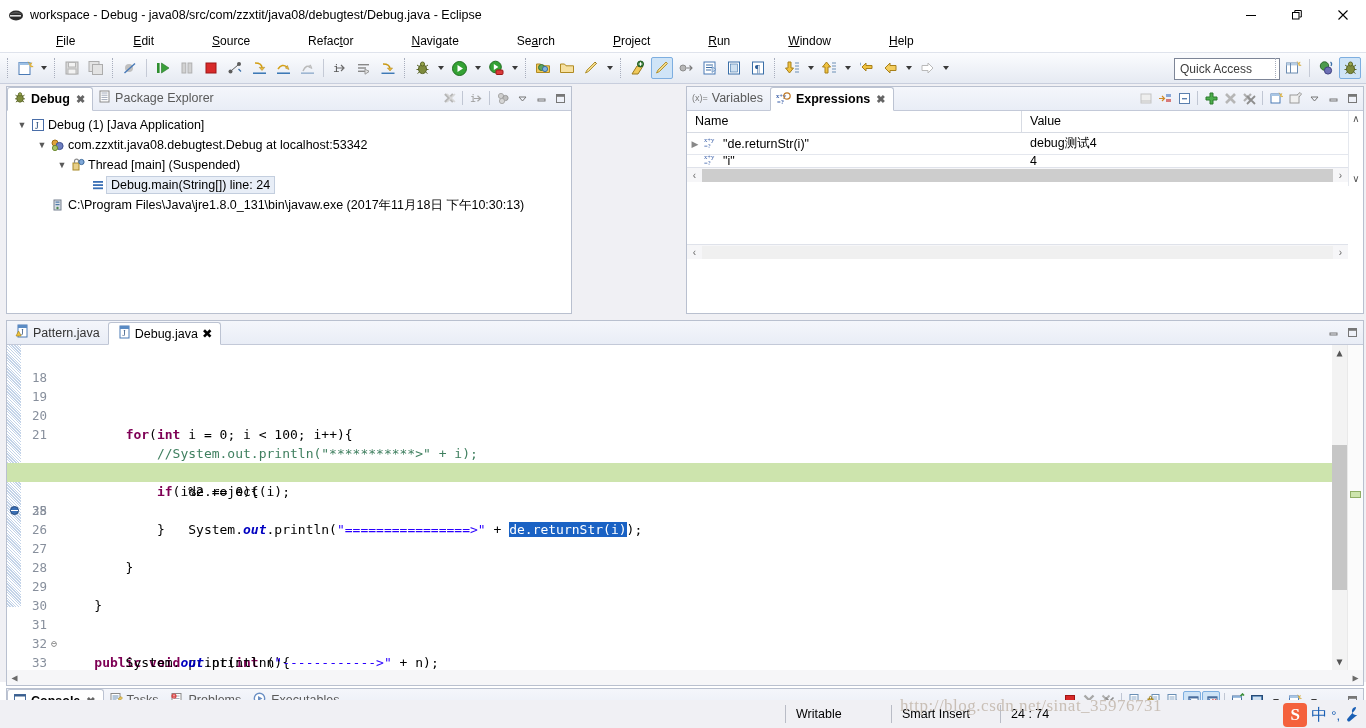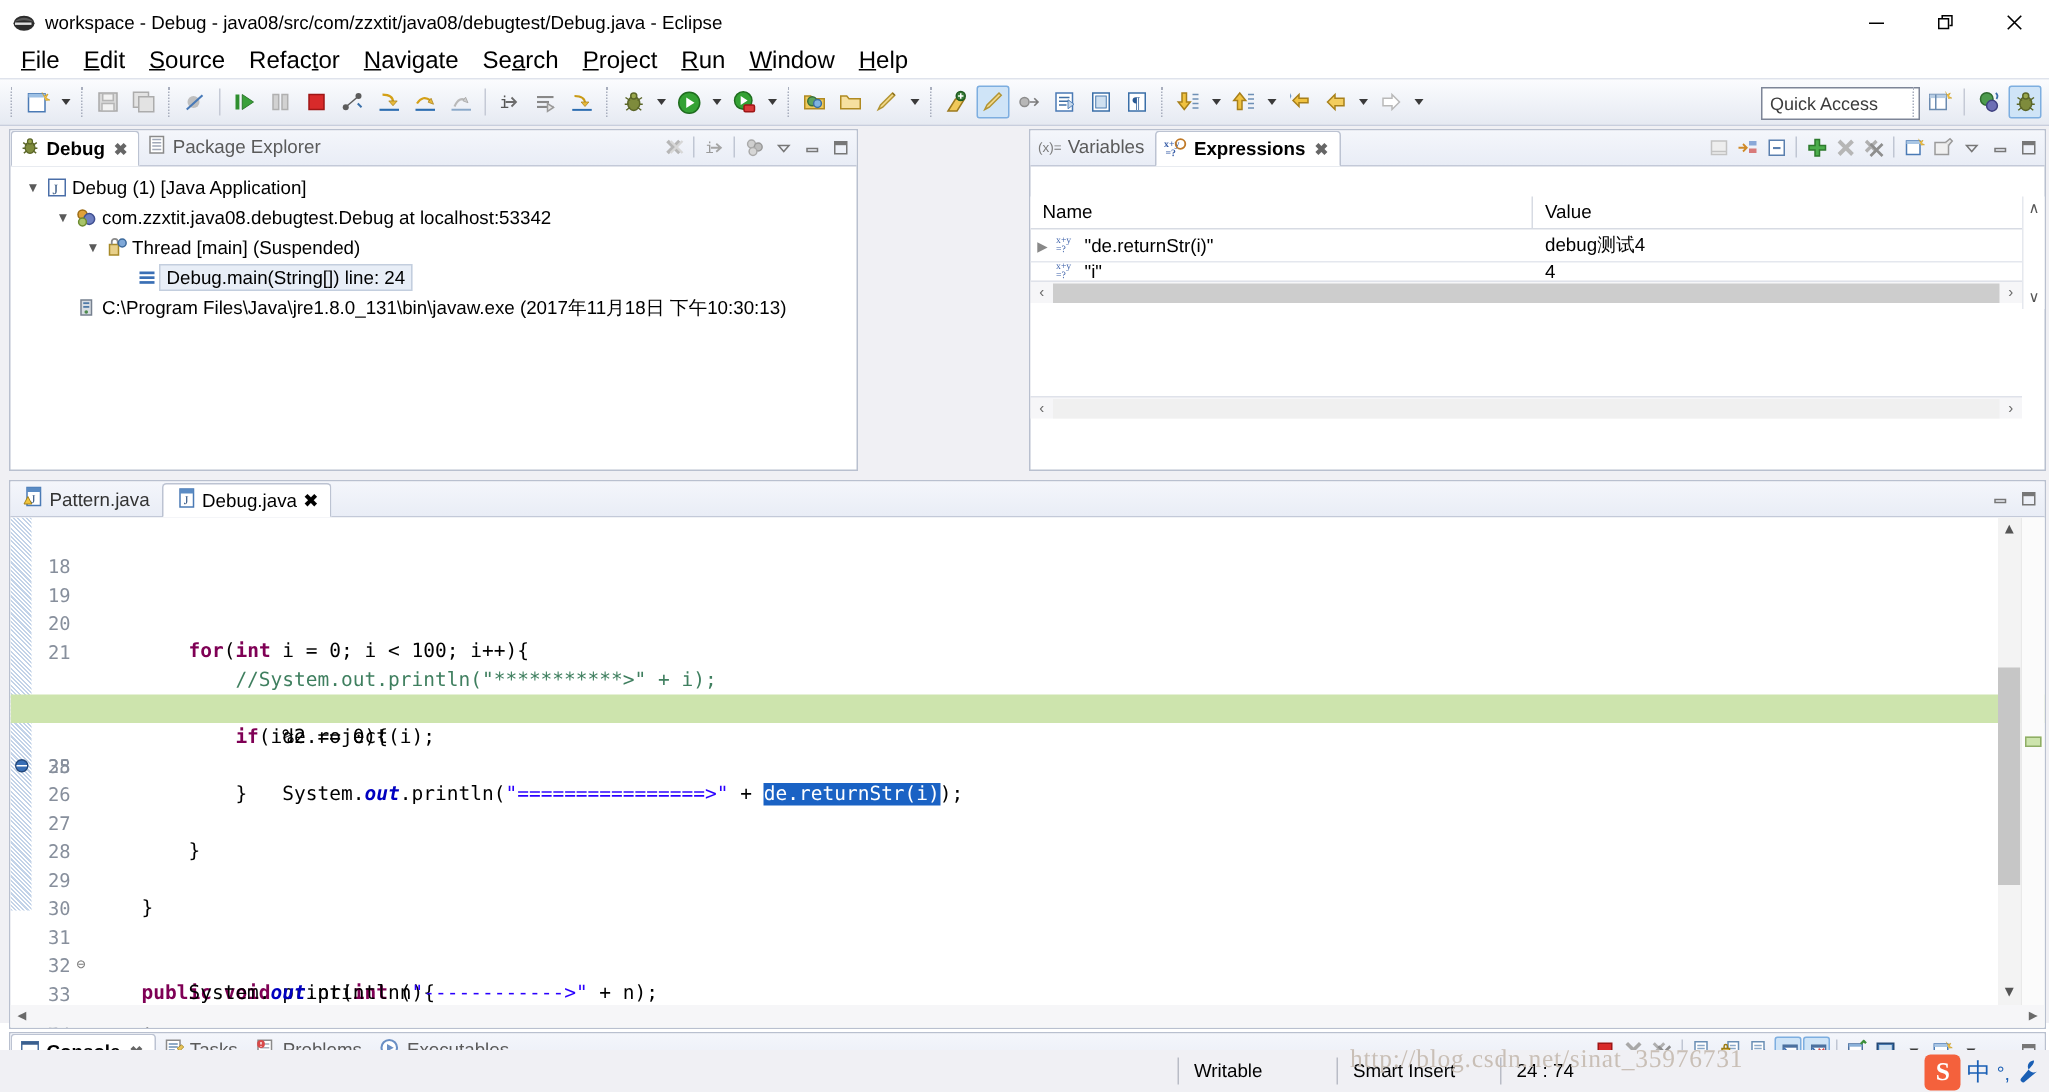--- a/index.html
+++ b/index.html
@@ -33,21 +33,21 @@
     width: 46px; height: 30px; display: flex; align-items: center; justify-content: center;
     color: #000;
   }
 
   
   .menubar {
     height: 22px; background: #ffffff; display: flex; align-items: center;
     padding-left: 6px;
   }
   .menuitem {
-    padding: 2px 8px; font-size: 16px; color: #000; white-space: nowrap;
+    padding: 2px 8px; font-size: 12px; color: #000; white-space: nowrap; margin-left: 42px;
   }
   .menuitem u { text-decoration: underline; }
 
   
   .toolbar {
     height: 32px;
     background: linear-gradient(to bottom, #fbfcfe 0%, #eef1f7 60%, #e6eaf2 100%);
     border-top: 1px solid #dfe3ec;
     border-bottom: 1px solid #c8cedd;
     display: flex; align-items: center; padding: 0 3px;
@@ -743,21 +743,21 @@
           </div>
           <div class="vtool">
             <svg width="13" height="13" viewBox="0 0 13 13">
                 <rect x="2.5" y="2.5" width="8" height="8" fill="none" stroke="#777"></rect>
                 <rect x="2.5" y="2.5" width="8" height="2.3" fill="#777"></rect>
               </svg>
           </div>
         </div>
       </div>
 
-      <div style="position:relative; height:203px;margin-top:20px;">
+      <div style="position:relative; height:203px;">
         <div style="margin-right:15px;">
           <div class="exp-head">
             <div class="c1">Name</div>
             <div class="c2">Value</div>
           </div>
           <div class="exp-row">
             <div class="c1">
               <span class="twist">▶</span>
               <span style="margin-right:4px;">
                 <svg width="16" height="15" viewBox="0 0 16 15">

